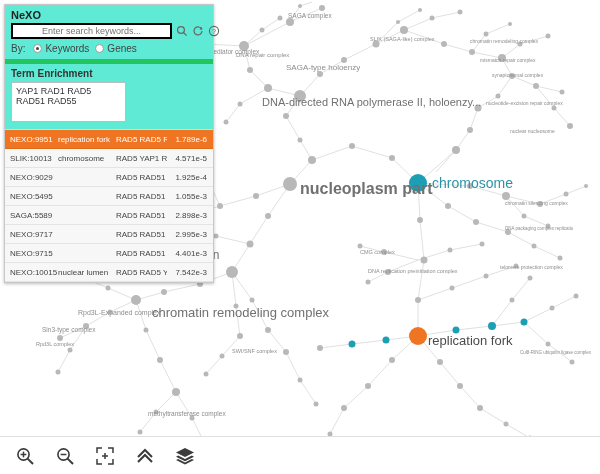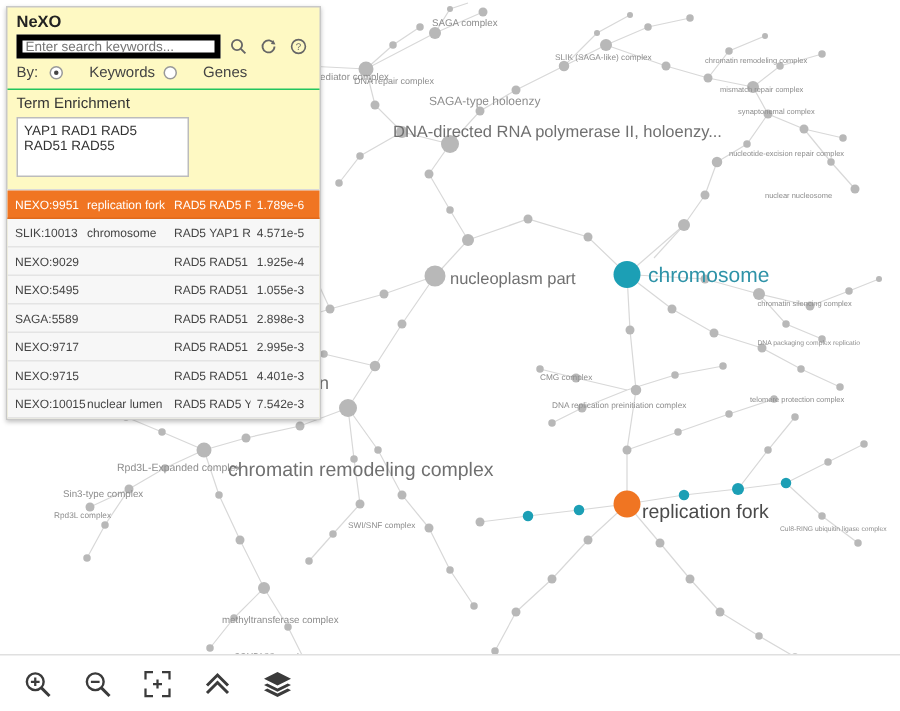--- a/index.html
+++ b/index.html
@@ -44,47 +44,48 @@
   }
   .node-label.orange {
     color: #4a4a4a;
   }
   
   #panel {
     position: absolute;
     left: 4px;
     top: 4px;
     width: 208px;
-    background: #fef9c3;
+    background: #5eead4;
     border: 1px solid #c8c8c8;
     box-shadow: 0 1px 3px rgba(0,0,0,0.25);
     font-size: 10px;
     color: #333;
   }
   #panel-title {
     padding: 4px 6px 2px 6px;
     font-size: 11px;
     font-weight: bold;
     color: #222;
   }
   .search-row {
     display: flex;
     align-items: center;
     padding: 0 6px 4px 6px;
     gap: 4px;
   }
   .search-input {
     flex: 1;
     height: 16px;
-    border: 4px solid #000000;
+    border: 2px solid #000000;
     background: #fff;
     font-size: 9px;
-    padding: 0 2px;
+    padding: 0 20px;
     color: #888;
     box-sizing: border-box;
+    text-align: center;
   }
   .icon-btn {
     width: 16px;
     height: 16px;
     display: flex;
     align-items: center;
     justify-content: center;
     color: #777;
     cursor: pointer;
   }
@@ -94,21 +95,21 @@
     align-items: center;
     padding: 0 6px 5px 6px;
     gap: 6px;
     font-size: 10px;
     color: #444;
   }
   .radio-row .by-label { margin-right: 2px; }
   .radio {
     display: inline-flex;
     align-items: center;
-    gap: 17px;
+    gap: 3px;
     cursor: pointer;
   }
   .radio .dot {
     width: 9px;
     height: 9px;
     border-radius: 50%;
     border: 1px solid #999;
     background: #fff;
     display: inline-block;
     position: relative;
@@ -118,24 +119,25 @@
     content: "";
     position: absolute;
     left: 2px;
     top: 2px;
     width: 3px;
     height: 3px;
     border-radius: 50%;
     background: #444;
   }
   .section-head {
-    border-top: 1px solid #22c55e;
+    border-top: 5px solid #22c55e;
     padding: 4px 6px 3px 6px;
     font-size: 10px;
     color: #333;
+    font-weight: bold;
   }
   .term-area {
     margin: 0 6px 5px 6px;
     height: 40px;
     border: 1px solid #bcbcbc;
     background: #fff;
     font-size: 9px;
     color: #333;
     padding: 3px 4px;
     box-sizing: border-box;
@@ -188,21 +190,21 @@
     cursor: pointer;
   }
   .res-row.selected {
     background: #f07522;
     color: #fff;
     border-bottom-color: #e06a1c;
   }
   .c-id { width: 48px; padding-left: 3px; overflow: hidden; white-space: nowrap; }
   .c-name { width: 58px; overflow: hidden; white-space: nowrap; }
   .c-genes { flex: 1; overflow: hidden; white-space: nowrap; }
-  .c-p { width: 40px; text-align: center; padding-right: 4px; overflow: hidden; white-space: nowrap; }
+  .c-p { width: 40px; text-align: right; padding-right: 4px; overflow: hidden; white-space: nowrap; }
   
   #toolbar {
     position: absolute;
     left: 0;
     right: 0;
     bottom: 0;
     height: 38px;
     background: #ffffff;
     border-top: 1px solid #e0e0e0;
     display: flex;
@@ -440,23 +442,23 @@
     <div id="labels">
         <div class="node-label " style="left: 288px; top: 12px; font-size: 6.5px;">SAGA complex</div>
         <div class="node-label " style="left: 370px; top: 36px; font-size: 5.5px;">SLIK (SAGA-like) complex</div>
         <div class="node-label " style="left: 208px; top: 48px; font-size: 6.5px;">mediator complex</div>
         <div class="node-label " style="left: 236px; top: 52px; font-size: 6px;">DNA repair complex</div>
         <div class="node-label " style="left: 470px; top: 38px; font-size: 5px;">chromatin remodeling complex</div>
         <div class="node-label " style="left: 480px; top: 57px; font-size: 5px;">mismatch repair complex</div>
         <div class="node-label " style="left: 286px; top: 63px; font-size: 8px;">SAGA-type holoenzy</div>
         <div class="node-label " style="left: 492px; top: 72px; font-size: 5px;">synaptonemal complex</div>
         <div class="node-label " style="left: 486px; top: 100px; font-size: 5px;">nucleotide-excision repair complex</div>
-        <div class="node-label big" style="left: 262px; top: 82px; font-size: 11px;">DNA-directed RNA polymerase II, holoenzy...</div>
+        <div class="node-label big" style="left: 262px; top: 96px; font-size: 11px;">DNA-directed RNA polymerase II, holoenzy...</div>
         <div class="node-label " style="left: 510px; top: 128px; font-size: 5px;">nuclear nucleosome</div>
-        <div class="node-label big" style="left: 300px; top: 180px; font-size: 11px;">nucleoplasm part</div>
+        <div class="node-label big" style="left: 300px; top: 180px; font-size: 16px; font-weight: bold;">nucleoplasm part</div>
         <div class="node-label teal" style="left: 432px; top: 175px; font-size: 14px;">chromosome</div>
         <div class="node-label " style="left: 505px; top: 200px; font-size: 5px;">chromatin silencing complex</div>
         <div class="node-label " style="left: 505px; top: 226px; font-size: 4.5px;">DNA packaging complex replicatio</div>
         <div class="node-label " style="left: 122px; top: 196px; font-size: 5px;">swi/snf-type complex</div>
         <div class="node-label " style="left: 58px; top: 205px; font-size: 7px;">H4/H2A histone acetyltransferase complex</div>
         <div class="node-label " style="left: 360px; top: 249px; font-size: 5.5px;">CMG complex</div>
         <div class="node-label " style="left: 368px; top: 268px; font-size: 5.5px;">DNA replication preinitiation complex</div>
         <div class="node-label " style="left: 500px; top: 264px; font-size: 5px;">telomere protection complex</div>
         <div class="node-label big" style="left: 124px; top: 248px; font-size: 12px;">nuclear chromatin</div>
         <div class="node-label " style="left: 78px; top: 309px; font-size: 7px;">Rpd3L-Expanded complex</div>

